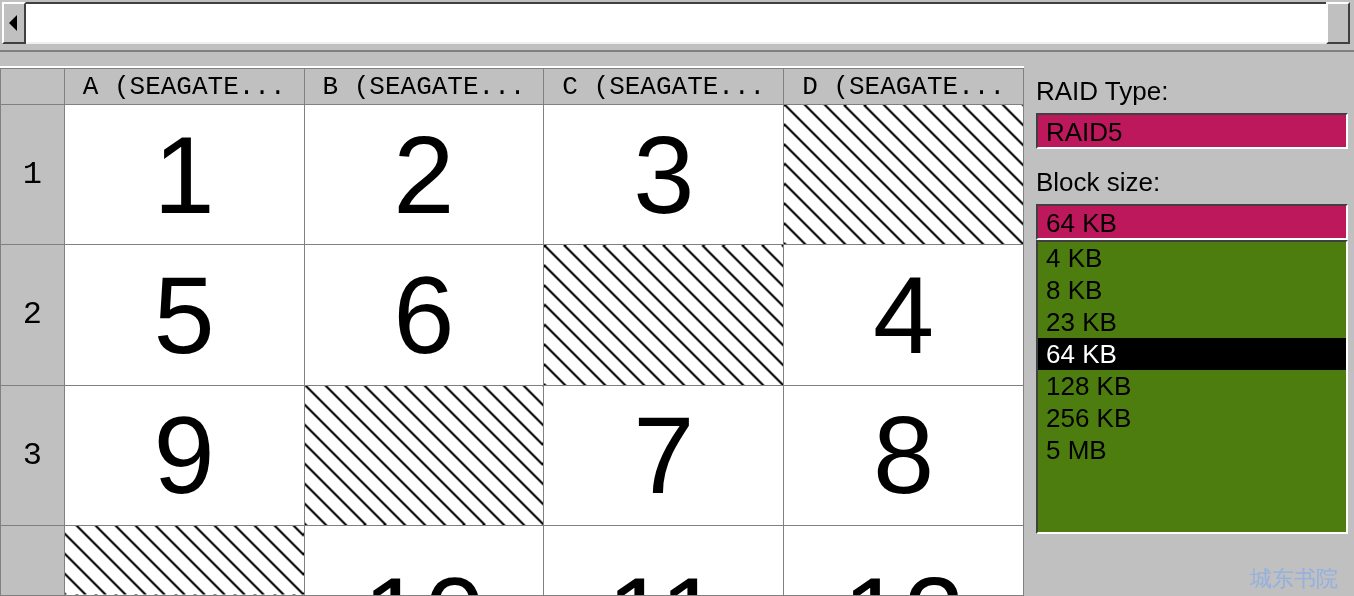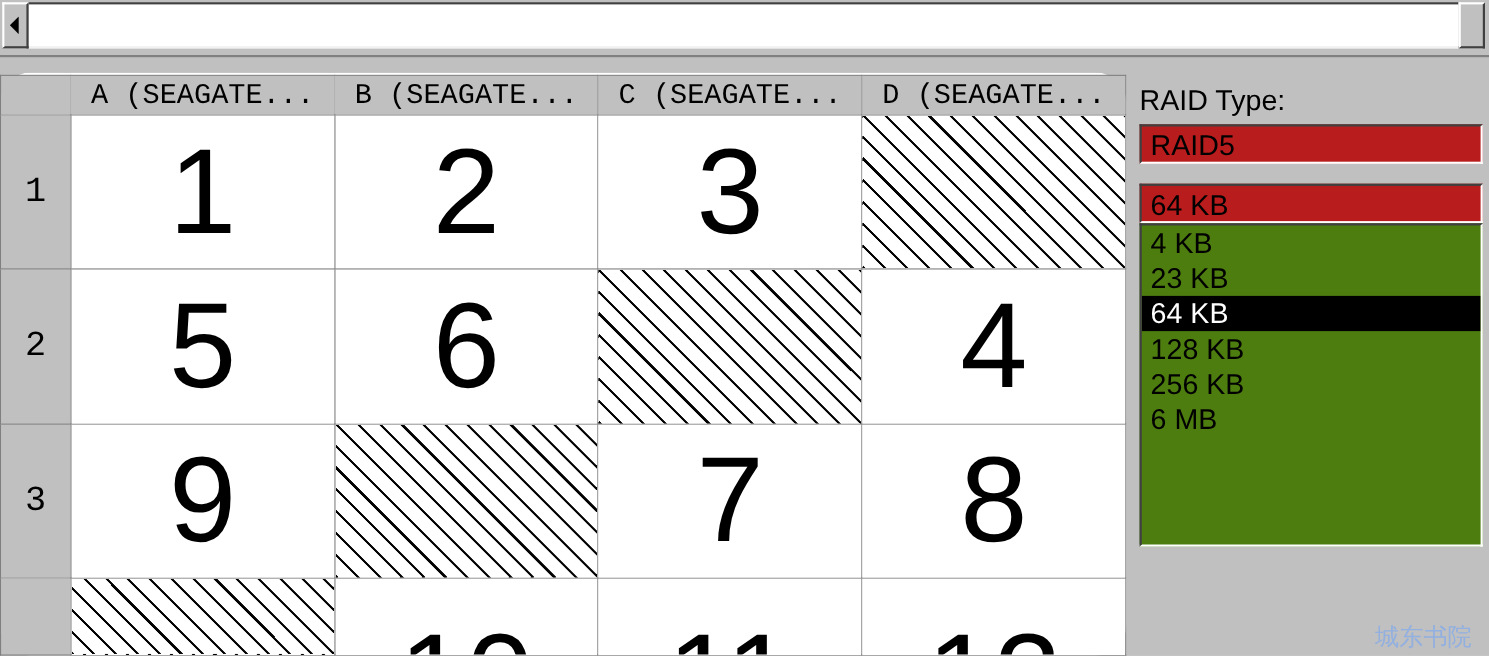--- a/index.html
+++ b/index.html
@@ -55,21 +55,20 @@
     left: 0; top: 66px; right: 0; bottom: 0;
     background: #c0c0c0;
     display: flex;
   }
   .grid-wrap {
     position: relative;
     width: 1024px;
     height: 100%;
     background: #fff;
     border-top: 2px solid #fff;
-    border-radius: 28px;
   }
   table {
     border-collapse: collapse;
     width: 100%;
     height: 100%;
   }
   th, td {
     border: 1px solid #808080;
     padding: 0;
     text-align: center;
@@ -123,21 +122,21 @@
   .side {
     flex: 1;
     background: #c0c0c0;
     padding: 10px 6px 16px 12px;
     font-family: Tahoma, "Segoe UI", sans-serif;
     font-size: 26px;
     position: relative;
   }
   .lbl { margin-bottom: 6px; }
   .inset {
-    background: #b91c1c;
+    background: #be185d;
     border: 2px solid #000;
     border-top-color:#404040;
     border-left-color:#404040;
     border-right-color:#fff;
     border-bottom-color:#fff;
     padding: 2px 8px;
     font-size: 26px;
     overflow:hidden;
     white-space:nowrap;
   }
@@ -228,25 +227,27 @@
         <td class="cell partial"><span class="num">12</span></td>
       </tr>
     </tbody>
       </table>
   </div>
 
   <div class="side">
     <div class="lbl">RAID Type:</div>
     <div class="inset raid-val">RAID5</div>
 
+    <div class="lbl">Block size:</div>
     <div class="inset block-val">64 KB</div>
     <div class="listbox" id="block-listbox">
         <div class="opt">4 KB</div>
+        <div class="opt">8 KB</div>
         <div class="opt">23 KB</div>
         <div class="opt sel">64 KB</div>
         <div class="opt">128 KB</div>
         <div class="opt">256 KB</div>
-        <div class="opt">6 MB</div>
+        <div class="opt">5 MB</div>
       </div>
 
     <div class="watermark">城东书院</div>
   </div>
 </div>
 
 </body></html>

